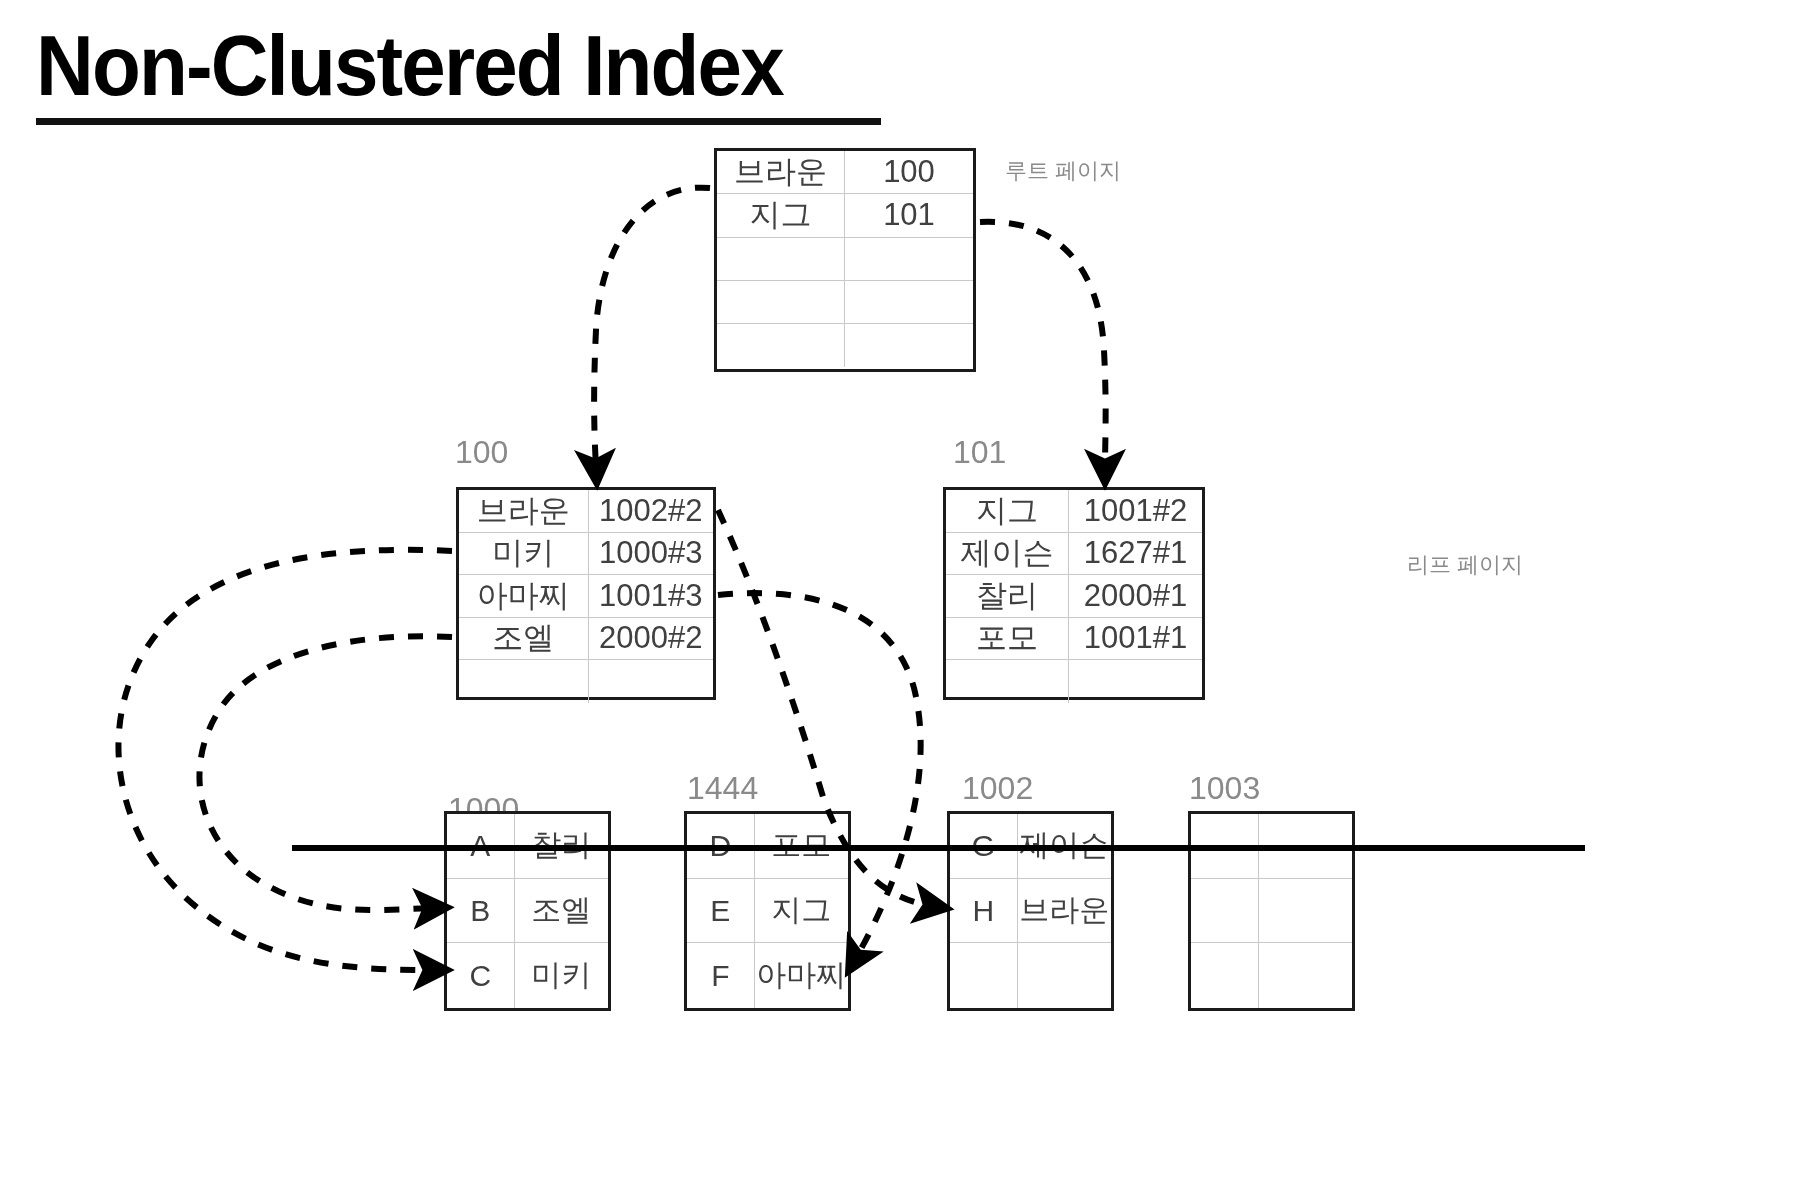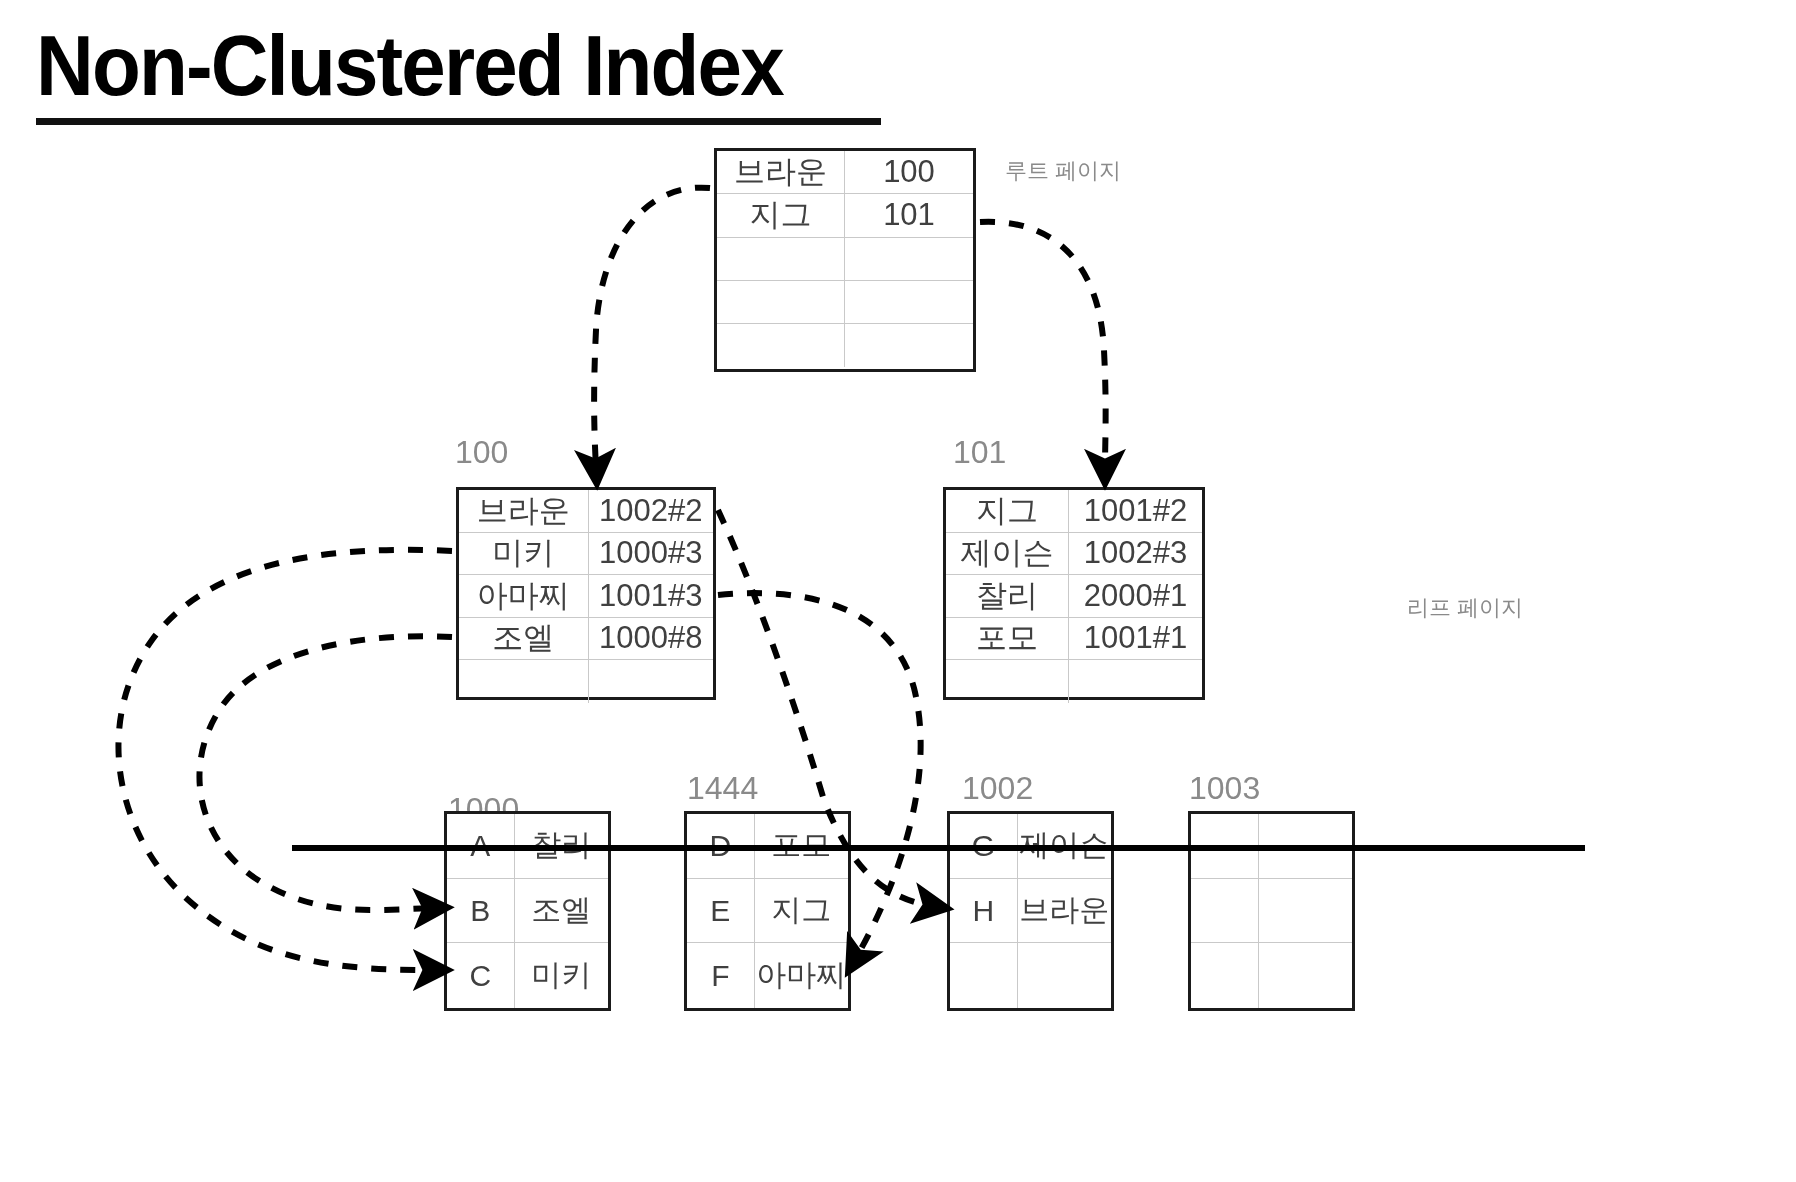--- a/index.html
+++ b/index.html
@@ -126,21 +126,21 @@
   }
   .page-number {
     position: absolute;
     color: #8a8a8a;
     font-size: 32px;
     white-space: nowrap;
     line-height: 1;
   }
 
   #label-root  { left: 1005px; top: 160px; }
-  #label-leaf  { left: 1407px; top: 597px; text-align: right; }
+  #label-leaf  { left: 1407px; top: 554px; text-align: right; }
   #label-data  { left: 1596px; top: 985px; }
 
   #num-100  { left: 455px;  top: 436px; }
   #num-101  { left: 953px;  top: 436px; }
   #num-1000 { left: 448px;  top: 793px; }
   #num-1001 { left: 687px;  top: 772px; }
   #num-1002 { left: 962px;  top: 772px; }
   #num-1003 { left: 1189px; top: 772px; }
 
   
@@ -209,37 +209,37 @@
     <div class="row">
       <div class="cell left">미키</div>
       <div class="cell right">1000#3</div>
     </div>
     <div class="row">
       <div class="cell left">아마찌</div>
       <div class="cell right">1001#3</div>
     </div>
     <div class="row">
       <div class="cell left">조엘</div>
-      <div class="cell right">1000#8</div>
+      <div class="cell right">2000#2</div>
     </div>
     <div class="row">
       <div class="cell left"></div>
       <div class="cell right"></div>
     </div>
   </div>
 
   <div class="page-number" id="num-101">101</div>
   <div class="page-table leaf-page" id="leaf-101">
     <div class="row">
       <div class="cell left">지그</div>
       <div class="cell right">1001#2</div>
     </div>
     <div class="row">
       <div class="cell left">제이슨</div>
-      <div class="cell right">1002#3</div>
+      <div class="cell right">1627#1</div>
     </div>
     <div class="row">
       <div class="cell left">찰리</div>
       <div class="cell right">2000#1</div>
     </div>
     <div class="row">
       <div class="cell left">포모</div>
       <div class="cell right">1001#1</div>
     </div>
     <div class="row">

